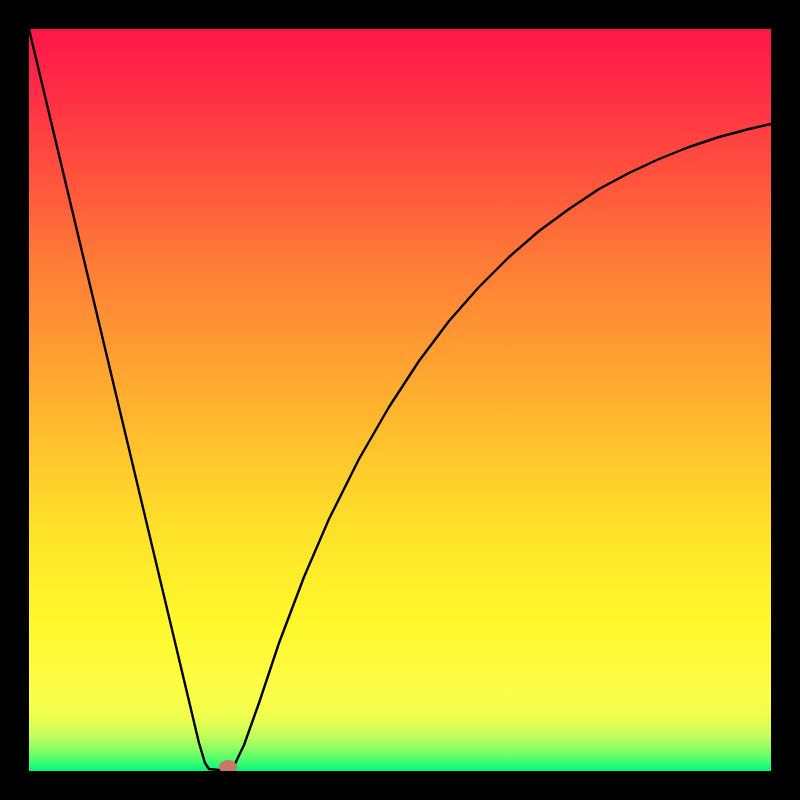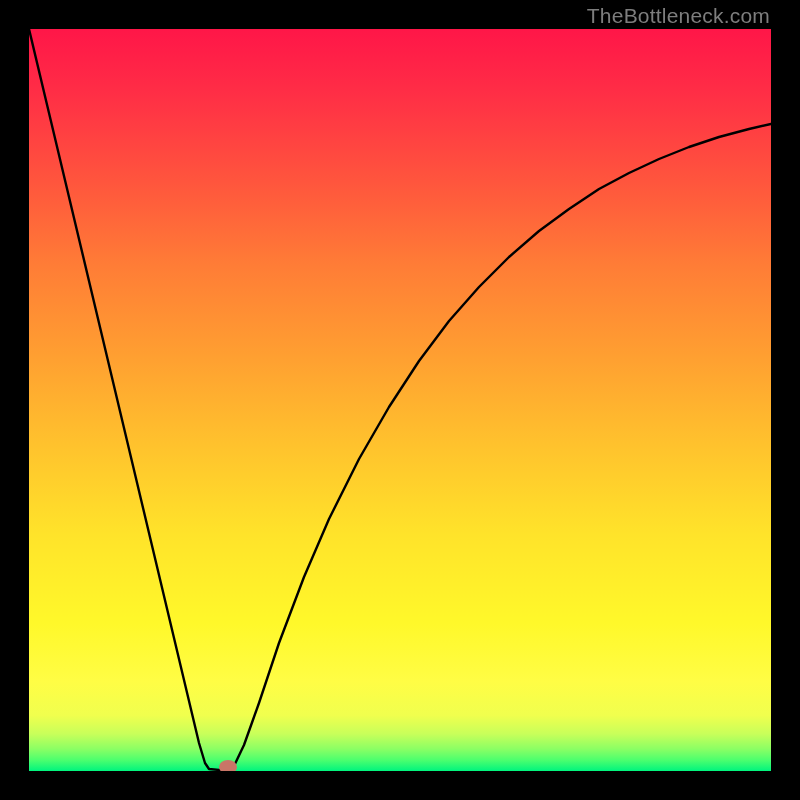--- a/index.html
+++ b/index.html
@@ -75,14 +75,13 @@
   <div class="plot">
     <div class="gradient-bg"></div>
 
     <svg class="curve" viewBox="0 0 742 742" preserveAspectRatio="none">
       <path id="curve-path" fill="none" stroke="#000" stroke-width="2.4" stroke-linejoin="round" stroke-linecap="round" d="M0 0 L20 84 L40 168 L60 252 L80 336 L100 420 L120 504 L140 588 L160 672 L170 714 L176 734 L180 740 L190 741 L198 741 L205 737 L215 716 L230 674 L250 614 L275 548 L300 490 L330 430 L360 378 L390 332 L420 292 L450 258 L480 228 L510 202 L540 180 L570 160 L600 144 L630 130 L660 118 L690 108 L720 100 L742 95"></path>
     </svg>
 
     <div class="dot" id="marker-dot" style="left: 199px; top: 738px; background: rgb(201, 117, 103);"></div>
   </div>
 
-  <div class="watermark">TheBottleneck.com</div>
 </div>
 
 </body></html>

